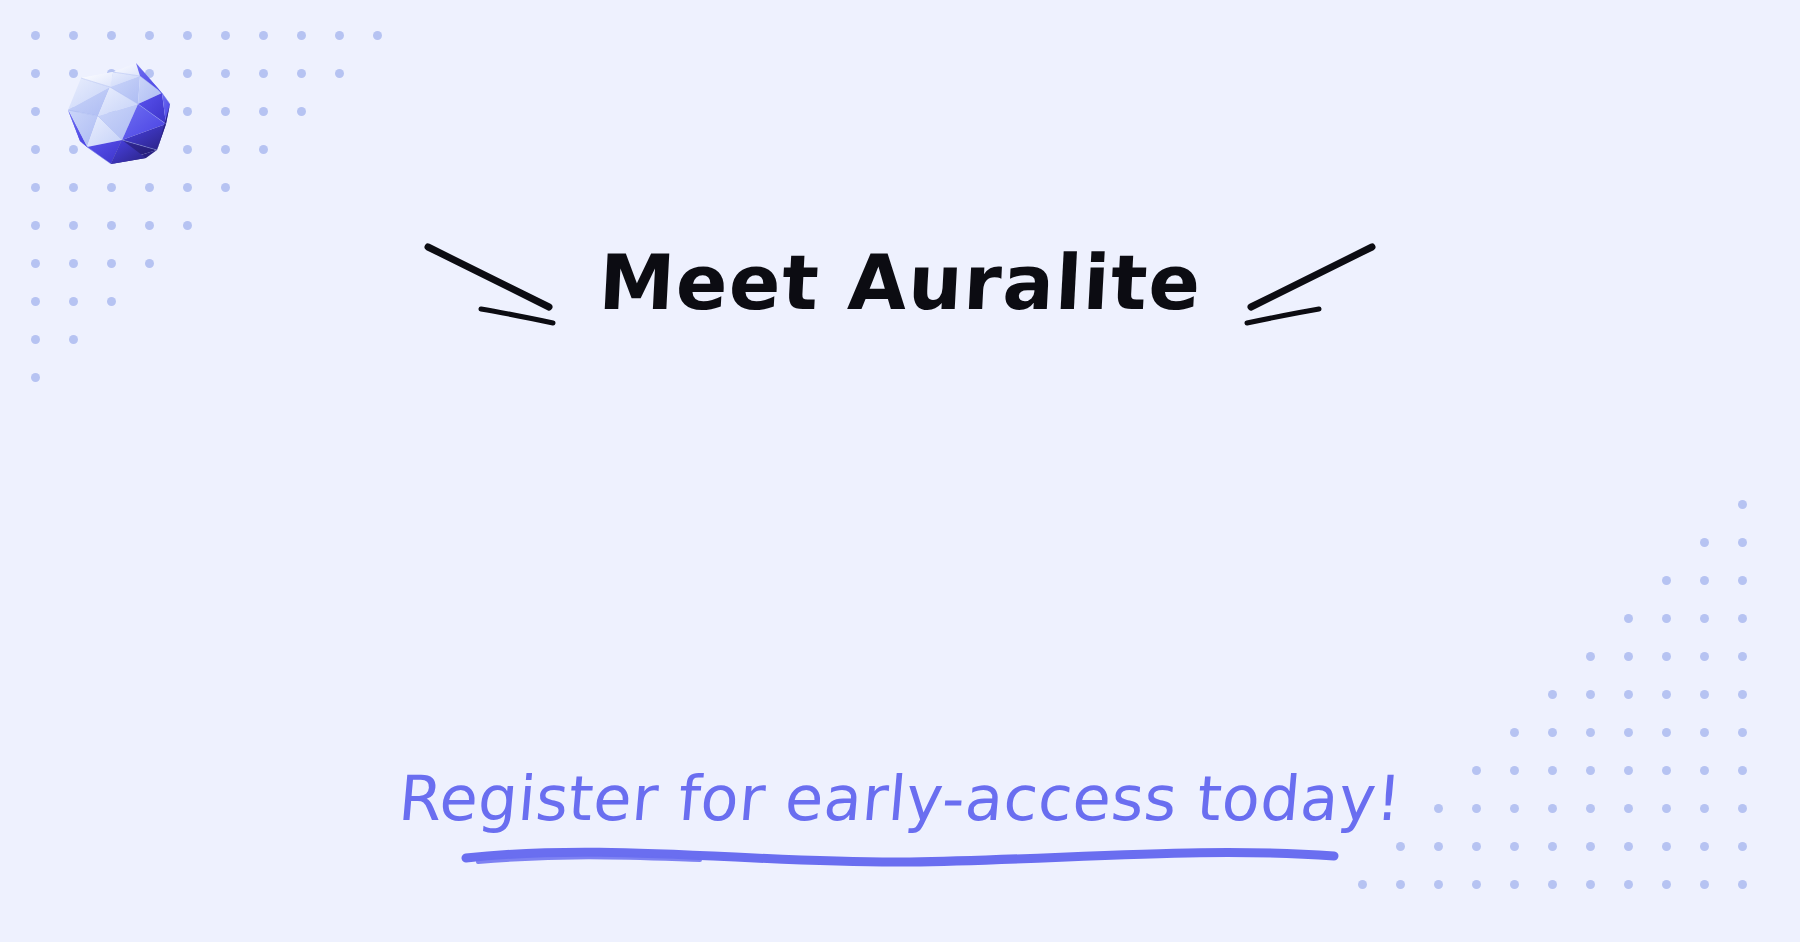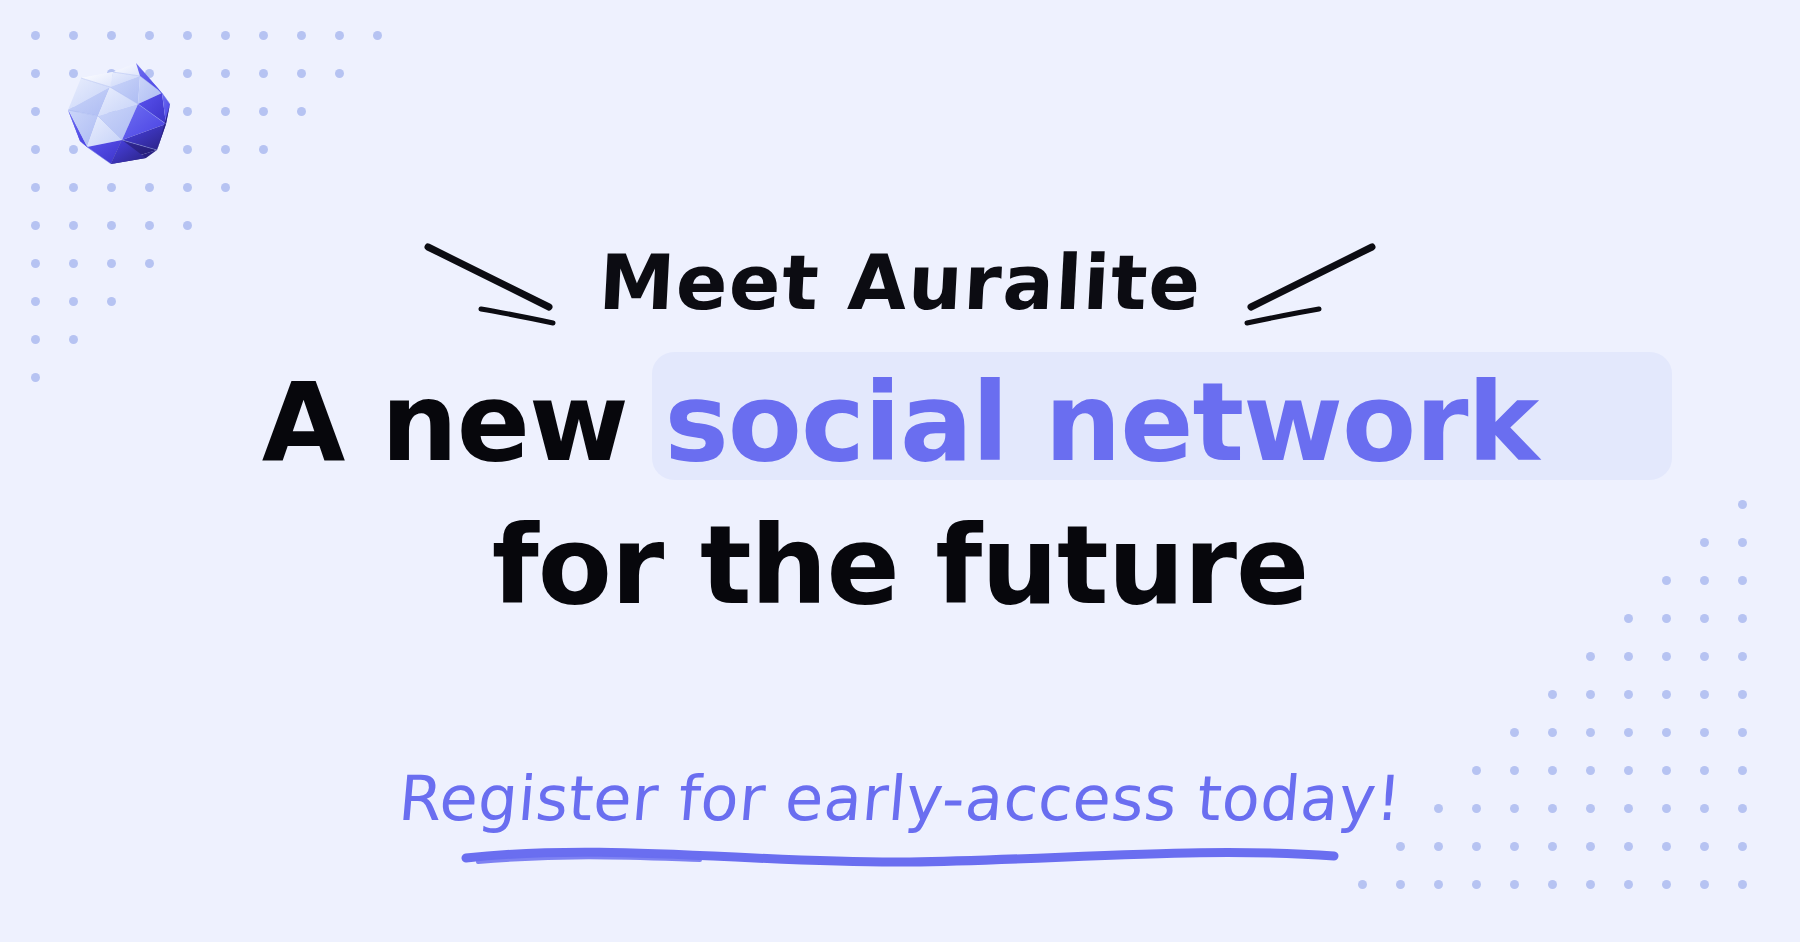--- a/index.html
+++ b/index.html
@@ -345,27 +345,20 @@
     </span>
     <span id="eyebrow-text">Meet Auralite</span>
     <span class="sparkle">
       <svg width="150" height="92" viewBox="0 0 150 92" xmlns="http://www.w3.org/2000/svg">
         <path d="M24 72 C 64 52, 104 32, 145 12" stroke="#0c0c12" stroke-width="7" stroke-linecap="round" fill="none"></path>
         <path d="M20 88 C 44 83, 68 78, 92 74" stroke="#0c0c12" stroke-width="5" stroke-linecap="round" fill="none"></path>
       </svg>
     </span>
   </div>
 
-  <div id="headline">
-    <div class="headline-line" id="headline-line1">
-      <span id="headline-highlight"></span>
-      <span class="headline-span">A new </span><span class="headline-span accent">social network</span>
-    </div>
-    <div class="headline-line" id="headline-line2">for the future</div>
-  </div>
 
   <div id="subtitle-block">
     <span id="subtitle-text">Register for early-access today!</span>
     <svg id="subtitle-underline" width="880" height="34" viewBox="0 0 880 34" xmlns="http://www.w3.org/2000/svg">
       <path d="M6 22 C 150 6, 300 28, 450 26 C 600 24, 740 10, 874 20" stroke="#6a6ef0" stroke-width="9" stroke-linecap="round" fill="none"></path>
       <path d="M18 26 C 110 18, 180 22, 240 24" stroke="#6a6ef0" stroke-width="4" stroke-linecap="round" fill="none" opacity="0.85"></path>
     </svg>
   </div>
 
 </div>

